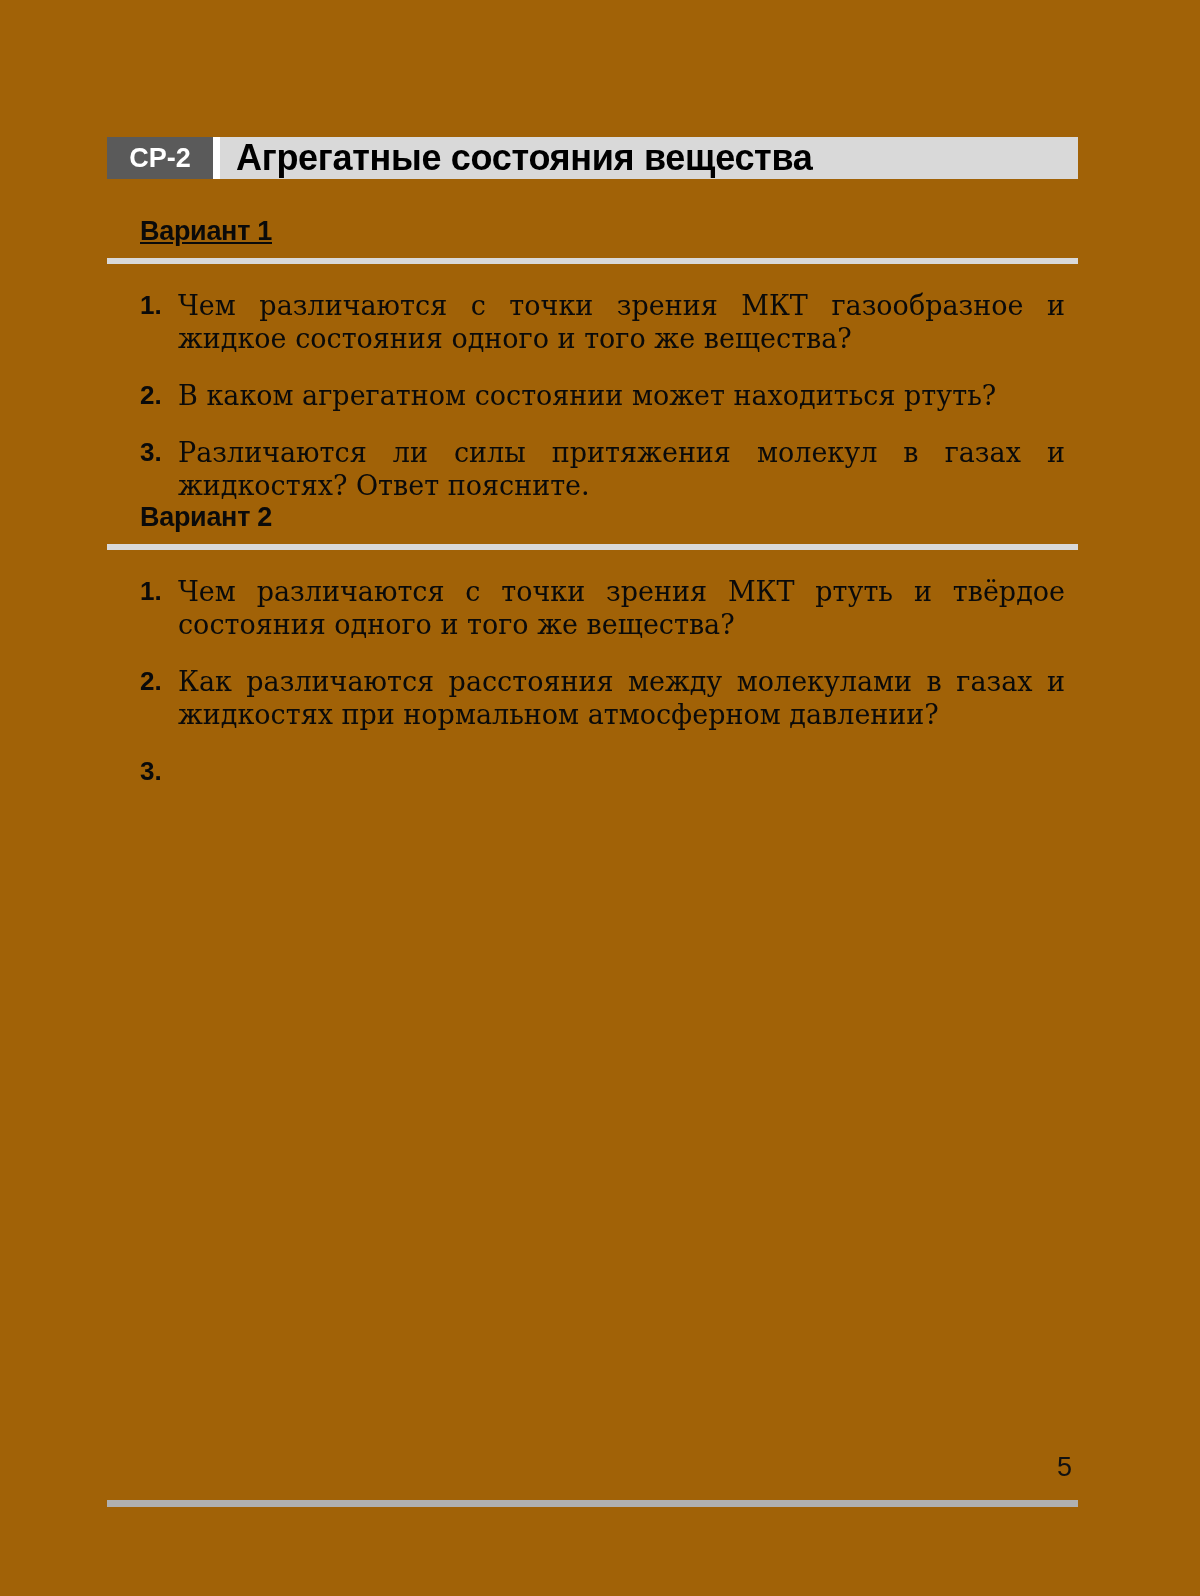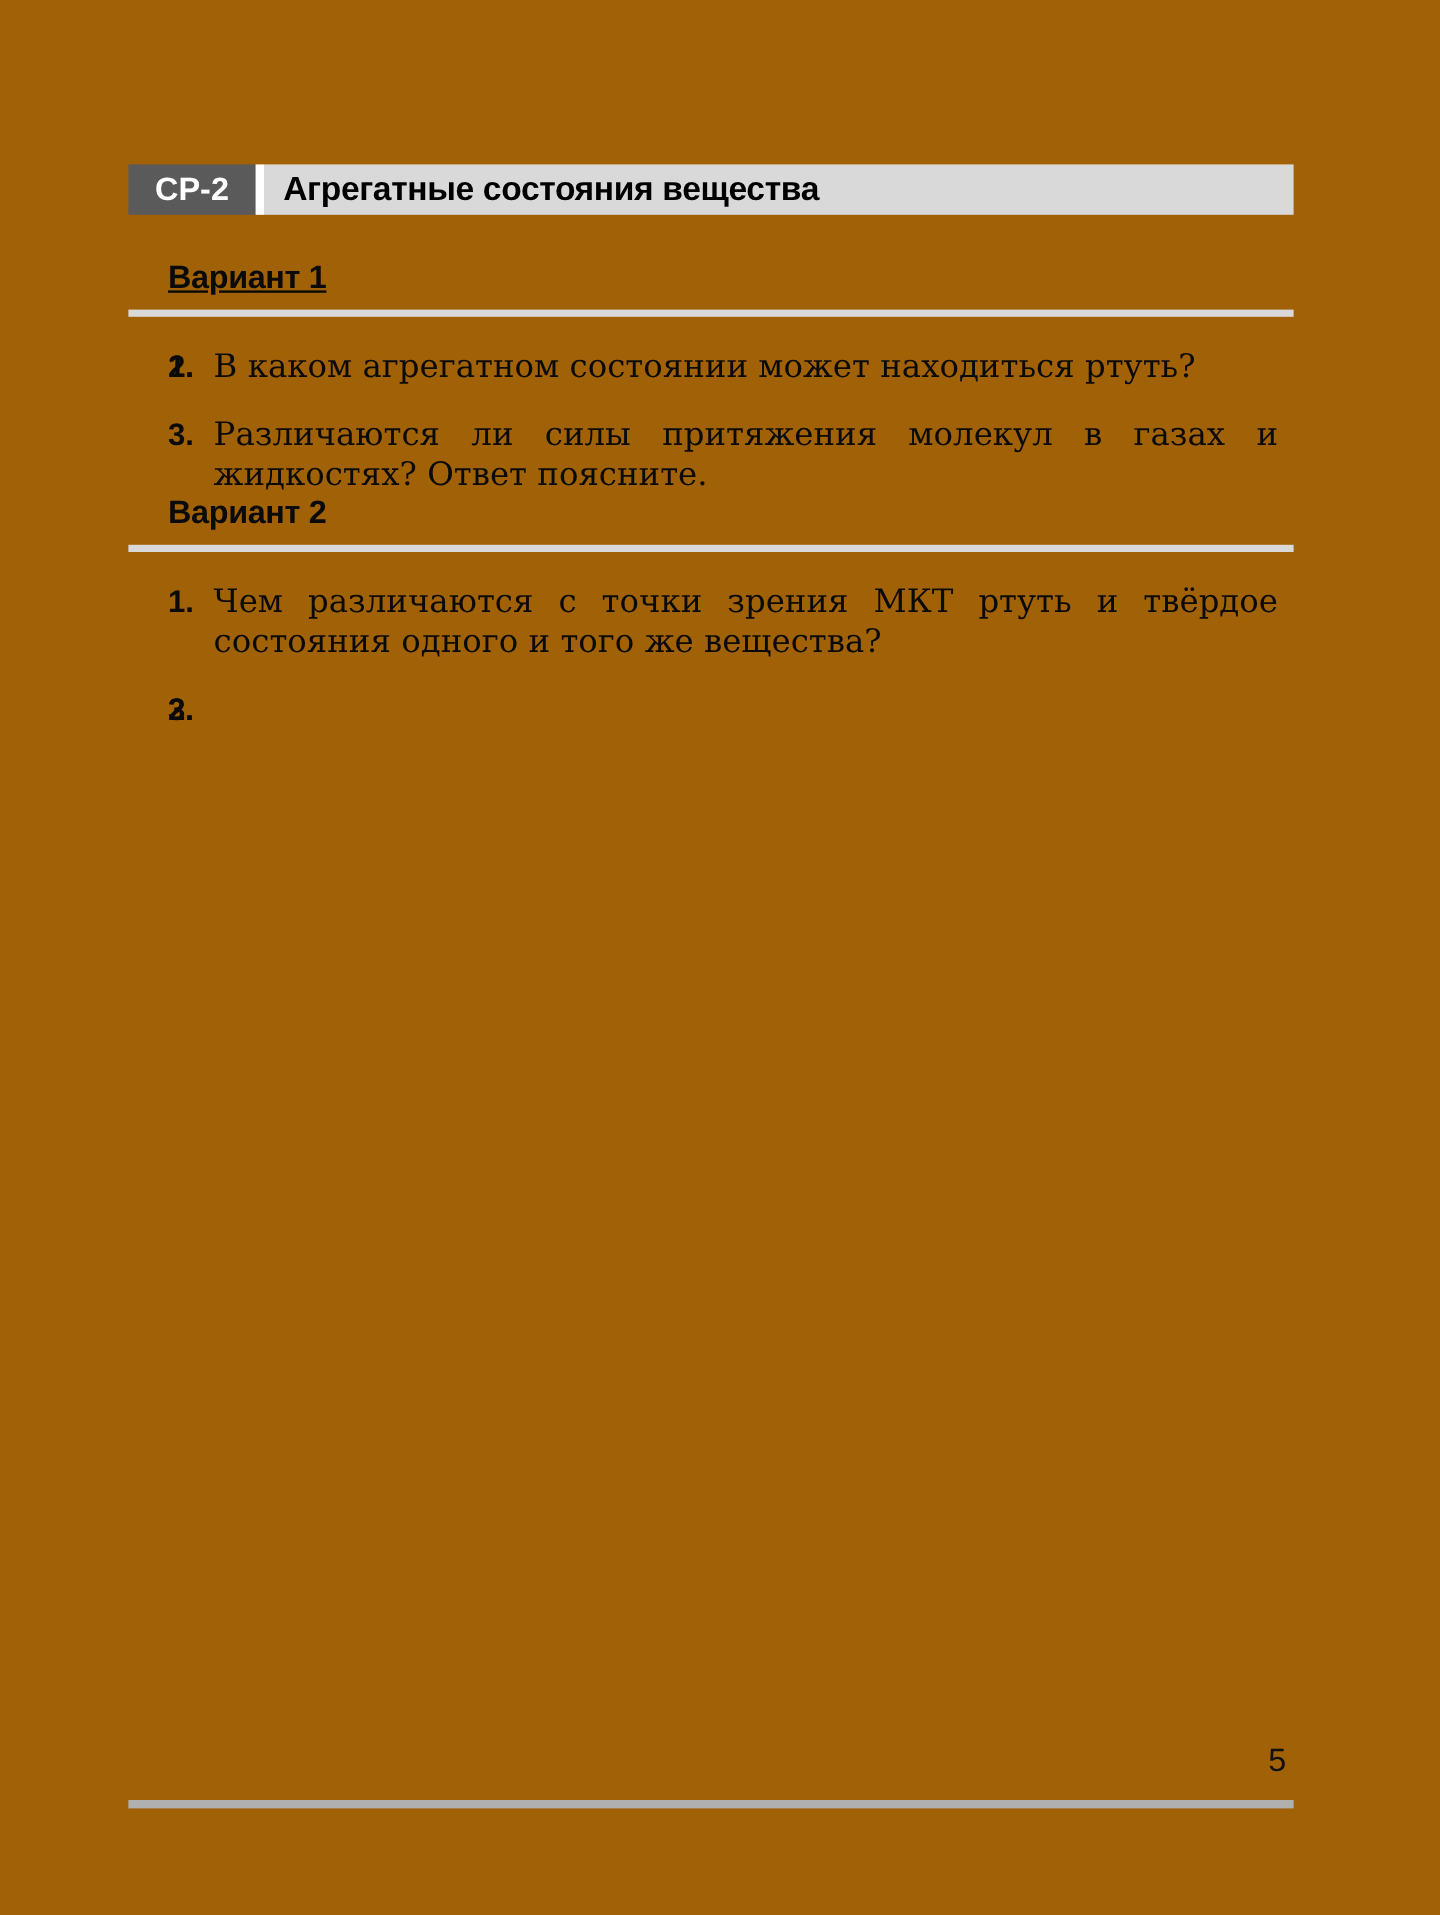--- a/index.html
+++ b/index.html
@@ -40,21 +40,21 @@
   .badge-gap {
     width: 7px;
     flex: 0 0 auto;
     background: #ffffff;
   }
   .titlebar {
     flex: 1 1 auto;
     background: #d9d9d9;
     color: #000000;
     font-weight: bold;
-    font-size: 28px;
+    font-size: 36px;
     line-height: 42px;
     padding-left: 16px;
     letter-spacing: -0.3px;
     white-space: nowrap;
     overflow: hidden;
   }
 
   
   .variant-heading {
     margin-left: 33px;
@@ -128,20 +128,21 @@
       <div class="badge-gap"></div>
       <div class="titlebar">Агрегатные состояния вещества</div>
     </div>
 
     <div class="variant-heading variant1-heading">Вариант 1</div>
     <div class="rule"></div>
 
     <div class="questions">
       <div class="question">
         <span class="qnum">1.</span>
+        <span>Чем различаются с точки зрения МКТ газообразное и жидкое состояния одного и того же вещества?</span>
       </div>
       <div class="question">
         <span class="qnum">2.</span>
         <span>В каком агрегатном состоянии может находиться ртуть?</span>
       </div>
       <div class="question">
         <span class="qnum">3.</span>
         <span>Различаются ли силы притяжения молекул в газах и жидкостях? Ответ поясните.</span>
       </div>
     </div>
@@ -149,20 +150,21 @@
     <div class="variant-heading variant2-heading">Вариант 2</div>
     <div class="rule"></div>
 
     <div class="questions">
       <div class="question">
         <span class="qnum">1.</span>
         <span>Чем различаются с точки зрения МКТ ртуть и твёрдое состояния одного и того же вещества?</span>
       </div>
       <div class="question">
         <span class="qnum">2.</span>
+        <span>Как различаются расстояния между молекулами в газах и жидкостях при нормальном атмосферном давлении?</span>
       </div>
       <div class="question">
         <span class="qnum">3.</span>
       </div>
     </div>
 
   </div>
 
   <div class="page-number">5</div>
   <div class="footer-bar"></div>

